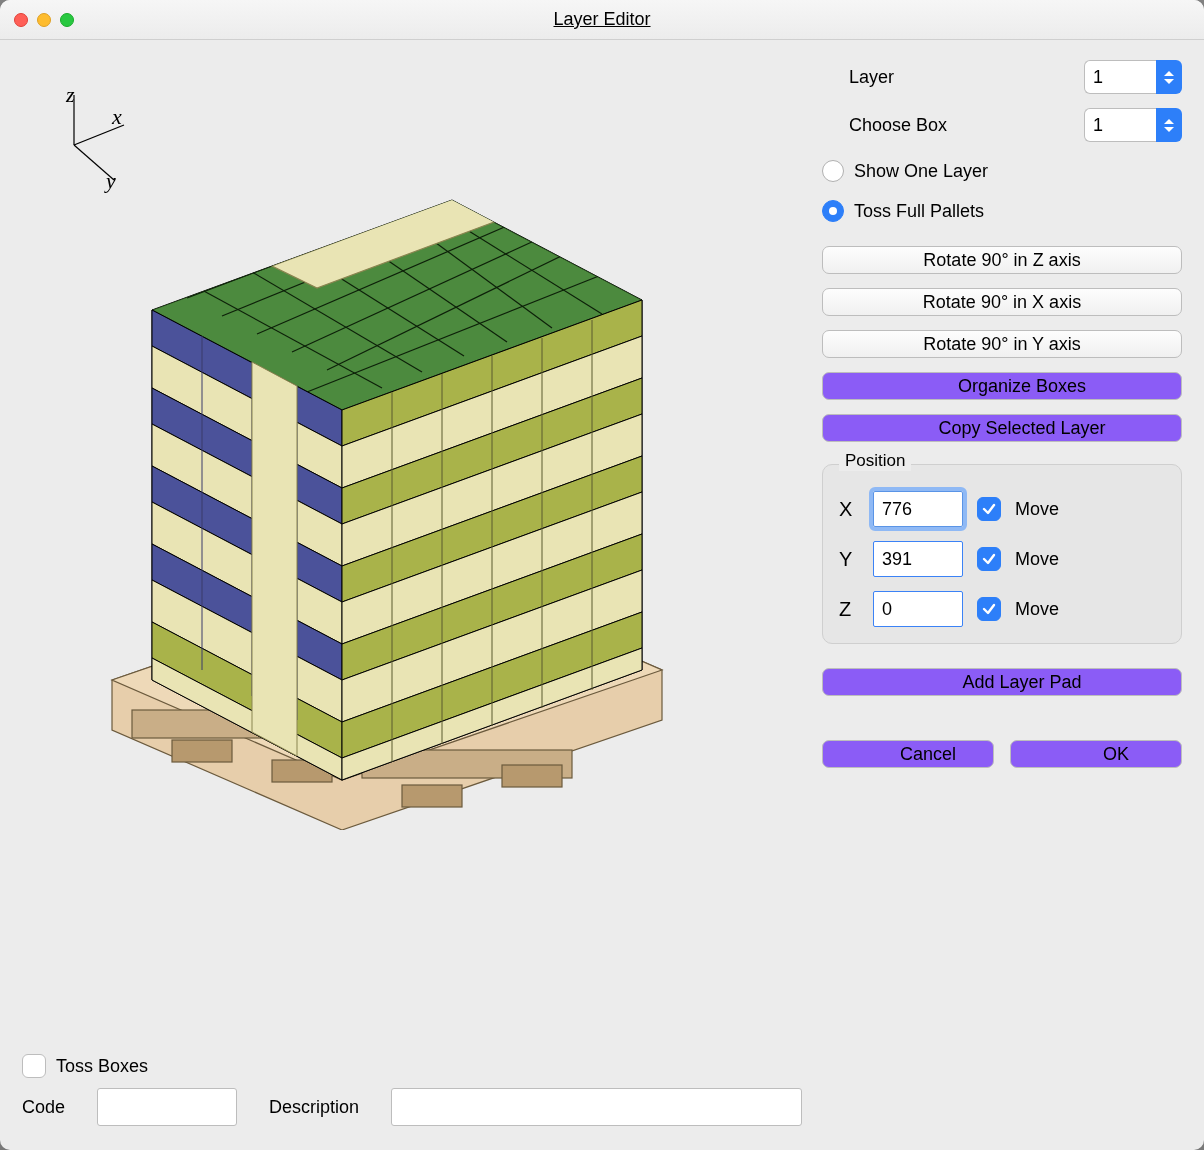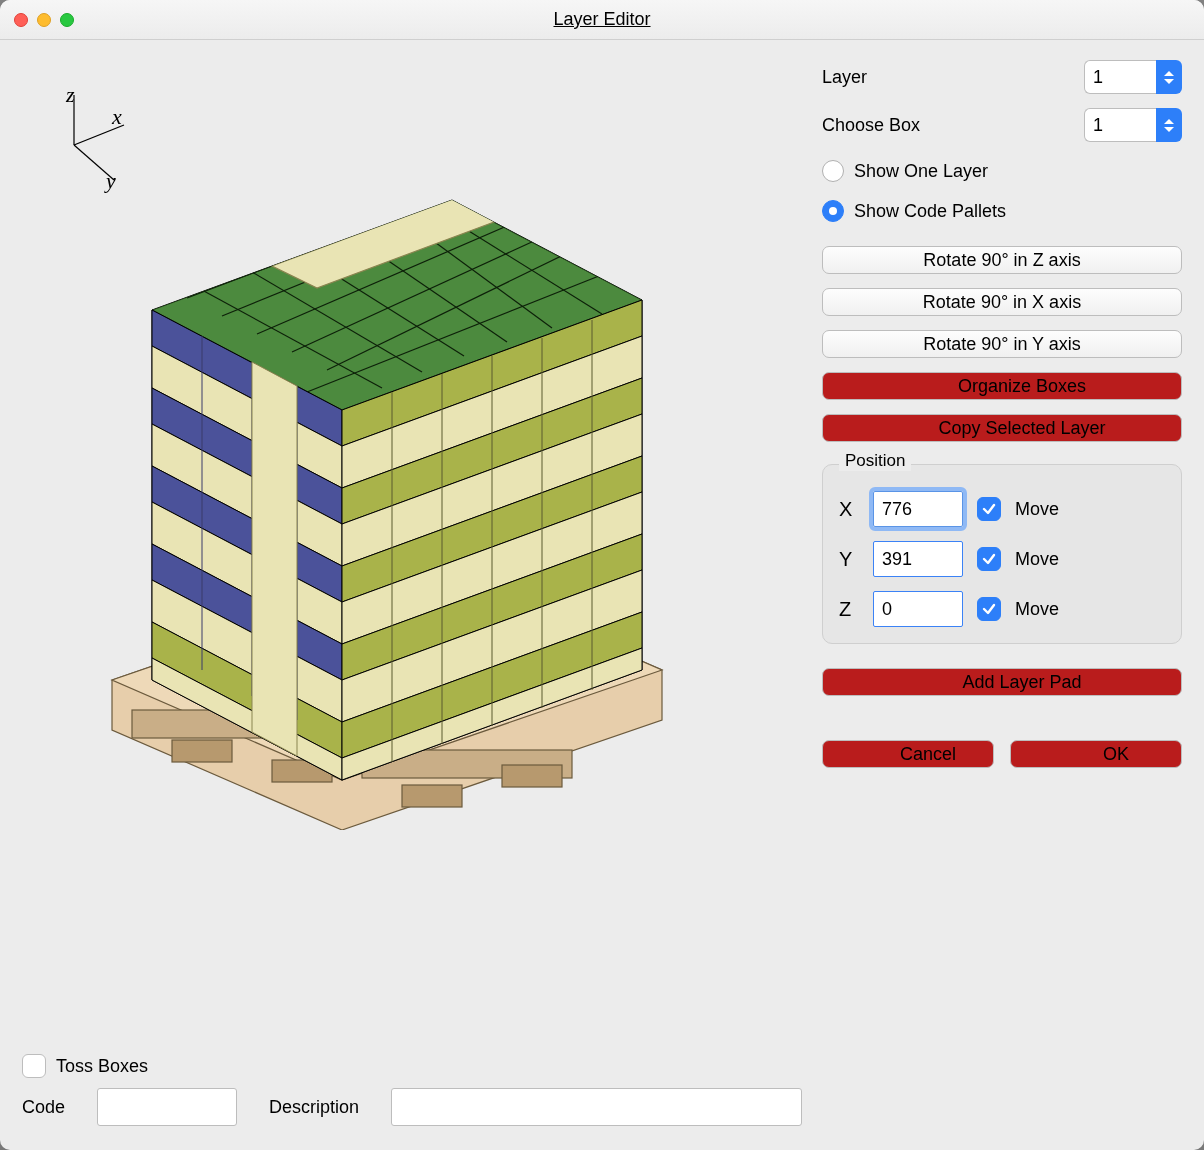--- a/index.html
+++ b/index.html
@@ -70,20 +70,21 @@
     width: 360px;
     margin-left: 20px;
     display: flex;
     flex-direction: column;
     gap: 14px;
   }
   .row {
     display: flex;
     align-items: center;
     justify-content: space-between;
+    margin-left: 27px;
   }
   .row label { flex: 1; }
   .stepper {
     display: inline-flex;
     align-items: stretch;
     height: 34px;
   }
   .stepper input {
     width: 72px;
     height: 34px;
@@ -132,21 +133,21 @@
   .btn {
     height: 28px;
     border-radius: 7px;
     border: 1px solid #bdbdbd;
     background: linear-gradient(#fdfdfd,#f0f0f0);
     font-size: 18px;
     cursor: pointer;
     display: flex; align-items: center; justify-content: center;
   }
   .btn.flat {
-    background: #b91c1c;
+    background: #8b5cf6;
     padding-left: 40px;
   }
   .position-group {
     border: 1px solid #cfcfcf;
     border-radius: 10px;
     padding: 18px 16px 16px 16px;
     background: #e6e6e6;
     position: relative;
     margin-top: 8px;
   }
@@ -375,21 +376,21 @@
           </div>
         </div>
       </div>
 
       <div class="radio-row" style="">
         <span class="radio"></span>
         <span>Show One Layer</span>
       </div>
       <div class="radio-row">
         <span class="radio checked"></span>
-        <span>Show Code Pallets</span>
+        <span>Toss Full Pallets</span>
       </div>
 
       <div class="btn" style="margin-top:10px;">Rotate 90° in Z axis</div>
       <div class="btn">Rotate 90° in X axis</div>
       <div class="btn">Rotate 90° in Y axis</div>
       <div class="btn flat">Organize Boxes</div>
       <div class="btn flat">Copy Selected Layer</div>
 
       <div class="position-group">
         <span class="legend">Position</span>

